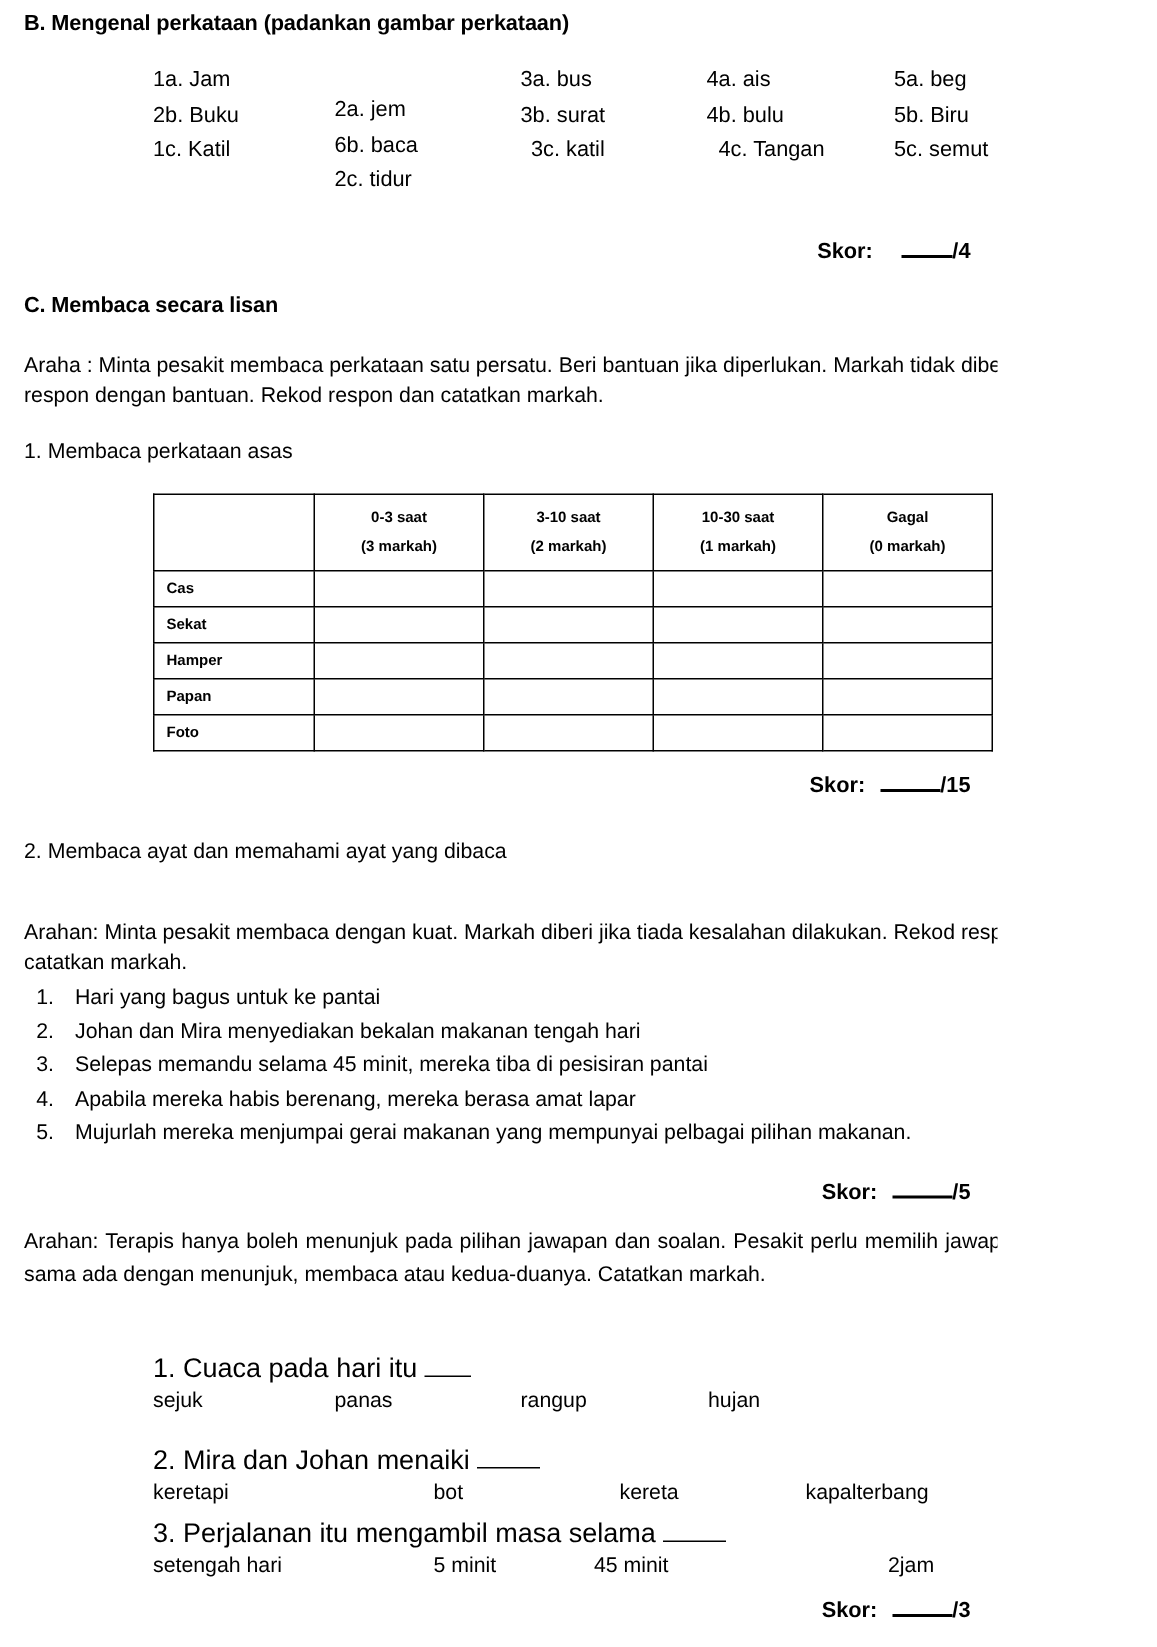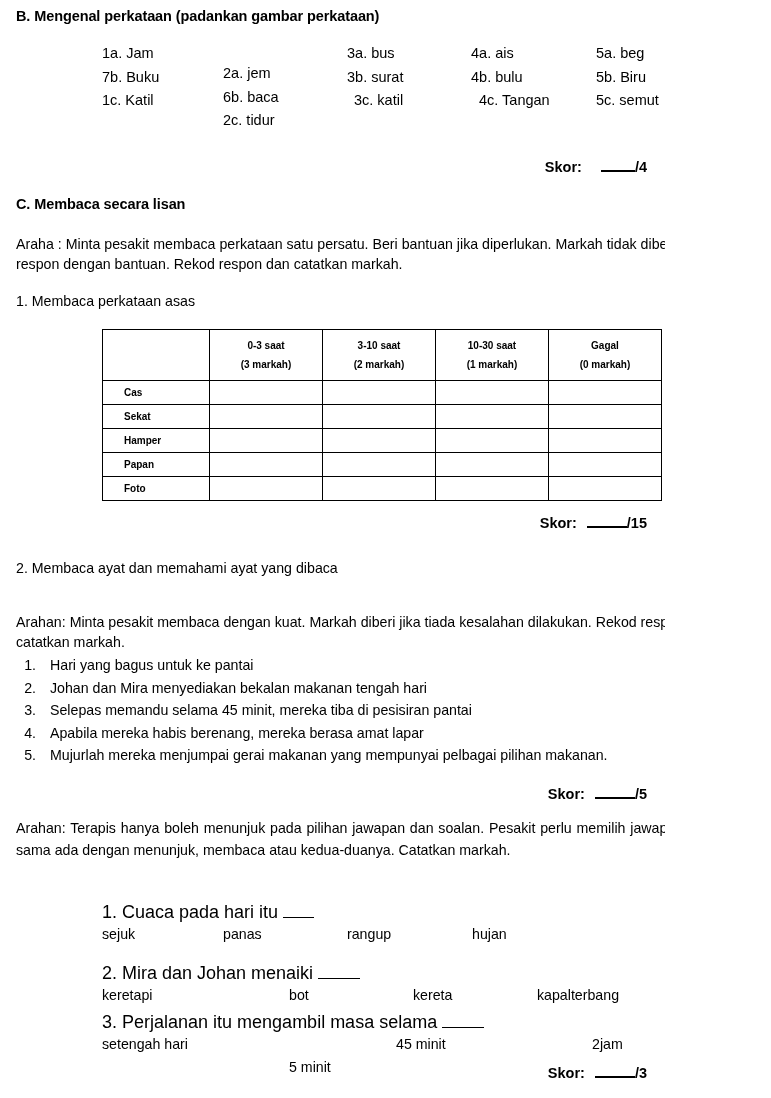--- a/index.html
+++ b/index.html
@@ -96,21 +96,21 @@
     line-height: 19px;
   }
   .score-table thead td, .score-table thead th {
     height: 50px;
   }
   .score-table tbody td {
     height: 23px;
   }
   .score-table .rowlabel {
     text-align: left;
-    padding-left: 21px;
+    padding-left: 8px;
   }
   .col-label { width: 106px; }
   .col-data  { width: 112px; }
   .hdr-line { display: block; }
 
   
   .sentence-list {
     position: absolute;
     left: 14px;
     top: 654px;
@@ -179,21 +179,21 @@
 
   <div class="word-grid">
     <div class="word-row" data-row="0">
       <span class="word-cell wc-0">1a. Jam</span>
       <span class="word-cell wc-1">2a. jem</span>
       <span class="word-cell wc-2">3a. bus</span>
       <span class="word-cell wc-3">4a. ais</span>
       <span class="word-cell wc-4">5a. beg</span>
     </div>
     <div class="word-row" data-row="1">
-      <span class="word-cell wc-0">7b. Buku</span>
+      <span class="word-cell wc-0">2b. Buku</span>
       <span class="word-cell wc-1">6b. baca</span>
       <span class="word-cell wc-2">3b. surat</span>
       <span class="word-cell wc-3">4b. bulu</span>
       <span class="word-cell wc-4">5b. Biru</span>
     </div>
     <div class="word-row" data-row="2">
       <span class="word-cell wc-0">1c. Katil</span>
       <span class="word-cell wc-1">2c. tidur</span>
       <span class="word-cell wc-2">3c. katil</span>
       <span class="word-cell wc-3">4c. Tangan</span>
@@ -338,21 +338,21 @@
     </div>
   </div>
 
   <div class="mcq-block" style="top:1012px;">
     <div class="mcq-question">
       <span>3. Perjalanan itu mengambil masa selama</span>
       <span class="fill" style="width:42px;"></span>
     </div>
     <div class="mcq-options">
       <span style="left:0px;">setengah hari</span>
-      <span style="left:187px;margin-top:23px;">5 minit</span>
+      <span style="left:187px;">5 minit</span>
       <span style="left:294px;">45 minit</span>
       <span style="left:490px;">2jam</span>
     </div>
   </div>
 
   <div class="skor" style="top:1064px;">
     <span class="lbl">Skor:</span>
     <span class="blank" style="width:40px; margin-left:4px;"></span><span>/3</span>
   </div>
 

